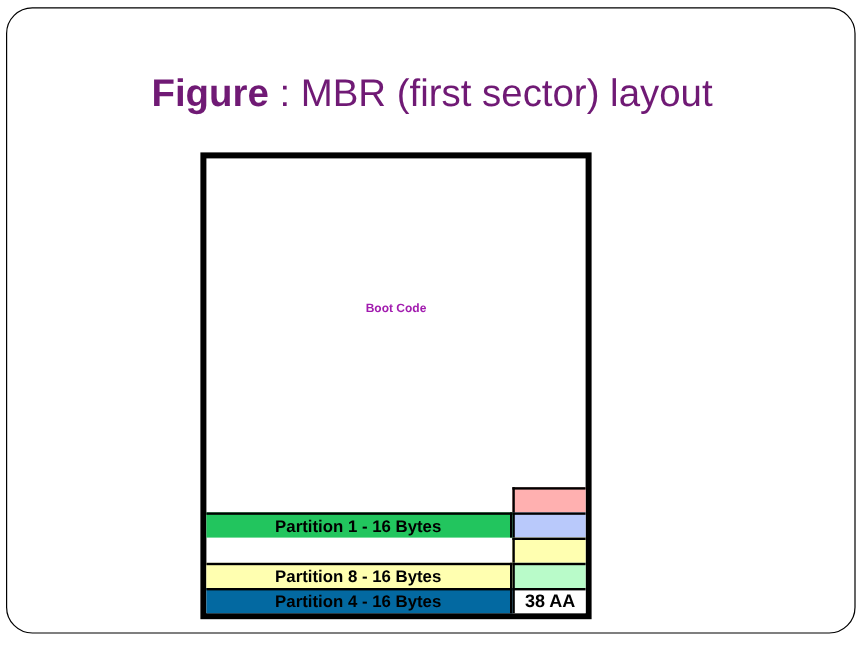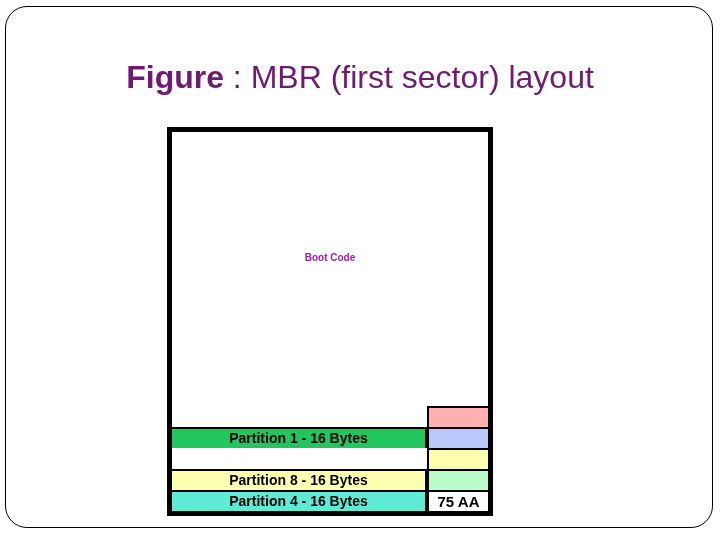--- a/index.html
+++ b/index.html
@@ -160,29 +160,29 @@
       <div class="sig-cell" style="top: 295px; background: rgb(185, 201, 251);">
         <span></span>
       </div>
       <div class="sig-cell" style="top: 316px; background: rgb(255, 255, 176);">
         <span></span>
       </div>
       <div class="sig-cell" style="top: 337px; background: rgb(185, 251, 201);">
         <span></span>
       </div>
       <div class="sig-cell" style="top: 358px; background: rgb(255, 255, 255);">
-        <span>75 AA</span>
+        <span>38 AA</span>
       </div>
 
       <div class="part-row" style="top: 295px; background: #22c55e;">
         <span>Partition 1  - 16 Bytes</span>
       </div>
       <div class="part-row" style="top: 337px; background: rgb(255, 255, 176);">
         <span>Partition 8  - 16 Bytes</span>
       </div>
-      <div class="part-row last-row" style="top: 358px; background: #5eead4;">
+      <div class="part-row last-row" style="top: 358px; background: #0369a1;">
         <span>Partition 4  - 16 Bytes</span>
       </div>
 
     </div>
   </div>
 
 </div>
 
 </body></html>

